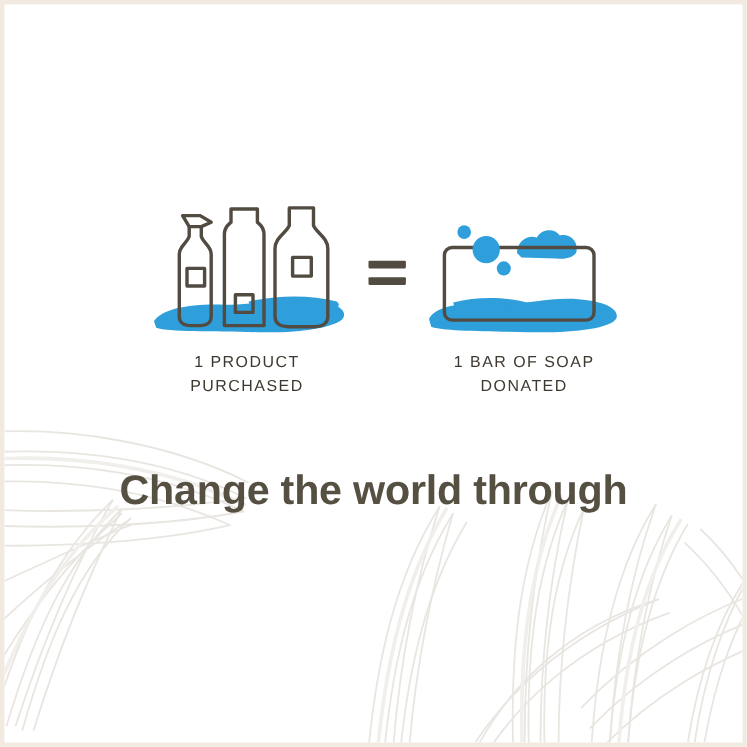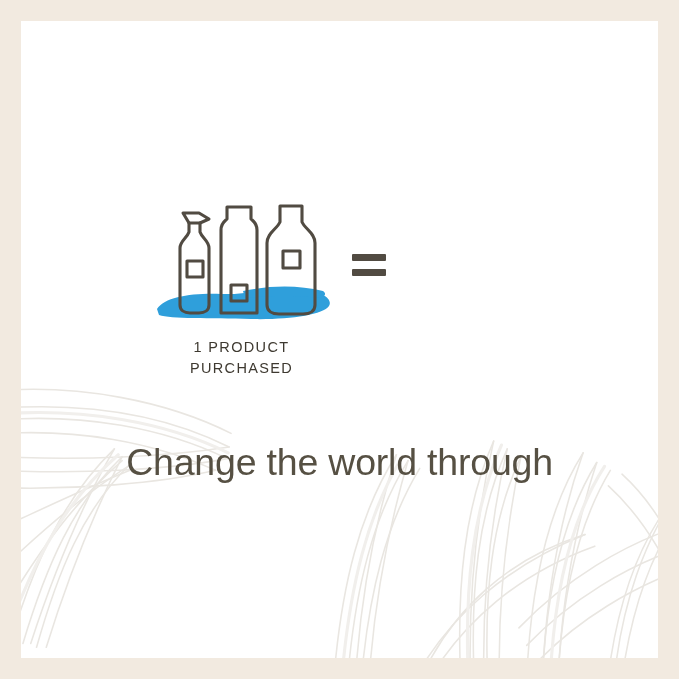--- a/index.html
+++ b/index.html
@@ -13,21 +13,21 @@
     font-family: "Liberation Sans", sans-serif;
     overflow: hidden;
   }
 
   #poster {
     position: relative;
     width: 679px;
     height: 679px;
     background: #f2eae0;
     box-sizing: border-box;
-    padding: 21px;
+    padding: 4px;
   }
 
   #canvas {
     position: relative;
     width: 100%;
     height: 100%;
     background: #ffffff;
     overflow: hidden;
   }
 
@@ -93,21 +93,21 @@
 
   
   #headline {
     position: absolute;
     left: 0;
     top: 418px;
     width: 100%;
     text-align: center;
     color: #565043;
     font-family: "Liberation Sans", sans-serif;
-    font-weight: normal;
+    font-weight: bold;
     font-size: 37.5px;
     line-height: 1.23;
     letter-spacing: -0.2px;
   }
   #headline .line { display: block; white-space: nowrap; }
 </style>
 </head>
 <body>
 
 <div id="poster">
@@ -237,20 +237,52 @@
           <span>1 PRODUCT</span><br>
           <span>PURCHASED</span>
         </div>
       </div>
 
       <div id="equals-sign">
         <span class="bar top"></span>
         <span class="bar bottom"></span>
       </div>
 
+      <div class="icon-block" id="soapbar-block">
+        <svg class="icon-art" width="190" height="130" viewBox="0 0 190 130">
+
+          <path d="M88 48
+                   C 88 38, 97 31, 106 34
+                   C 110 26, 122 25, 127 32
+                   C 136 30, 144 37, 142 47
+                   C 140 52, 132 54, 124 53
+                   L 92 52 Z" fill="#2f9fdb"></path>
+
+          <path d="M8 108
+                   C 14 96, 40 92, 68 94
+                   C 98 96, 112 88, 144 90
+                   C 170 92, 182 100, 178 108
+                   C 172 117, 136 121, 98 120
+                   C 58 119, 20 119, 10 115 Z" fill="#2f9fdb"></path>
+          <path d="M30 93 C 54 87, 80 88, 100 94 C 102 97, 98 99, 92 99
+                   C 70 96, 48 97, 32 100 Z" fill="#2f9fdb"></path>
+
+          <g fill="none" stroke="#514b42" stroke-width="3.1" stroke-linejoin="round" stroke-linecap="round">
+            <rect x="22" y="43" width="136" height="66" rx="7" ry="7"></rect>
+          </g>
+
+          <circle cx="40" cy="29" r="6.2" fill="#2f9fdb"></circle>
+          <circle cx="60" cy="45" r="12.4" fill="#2f9fdb"></circle>
+          <circle cx="76" cy="62" r="6.4" fill="#2f9fdb"></circle>
+        </svg>
+        <div class="icon-caption">
+          <span>1 BAR OF SOAP</span><br>
+          <span>DONATED</span>
+        </div>
+      </div>
     </div>
 
     <div id="headline">
       <span class="line">Change the world through</span>
     </div>
 
   </div>
 </div>
 
 </body></html>

